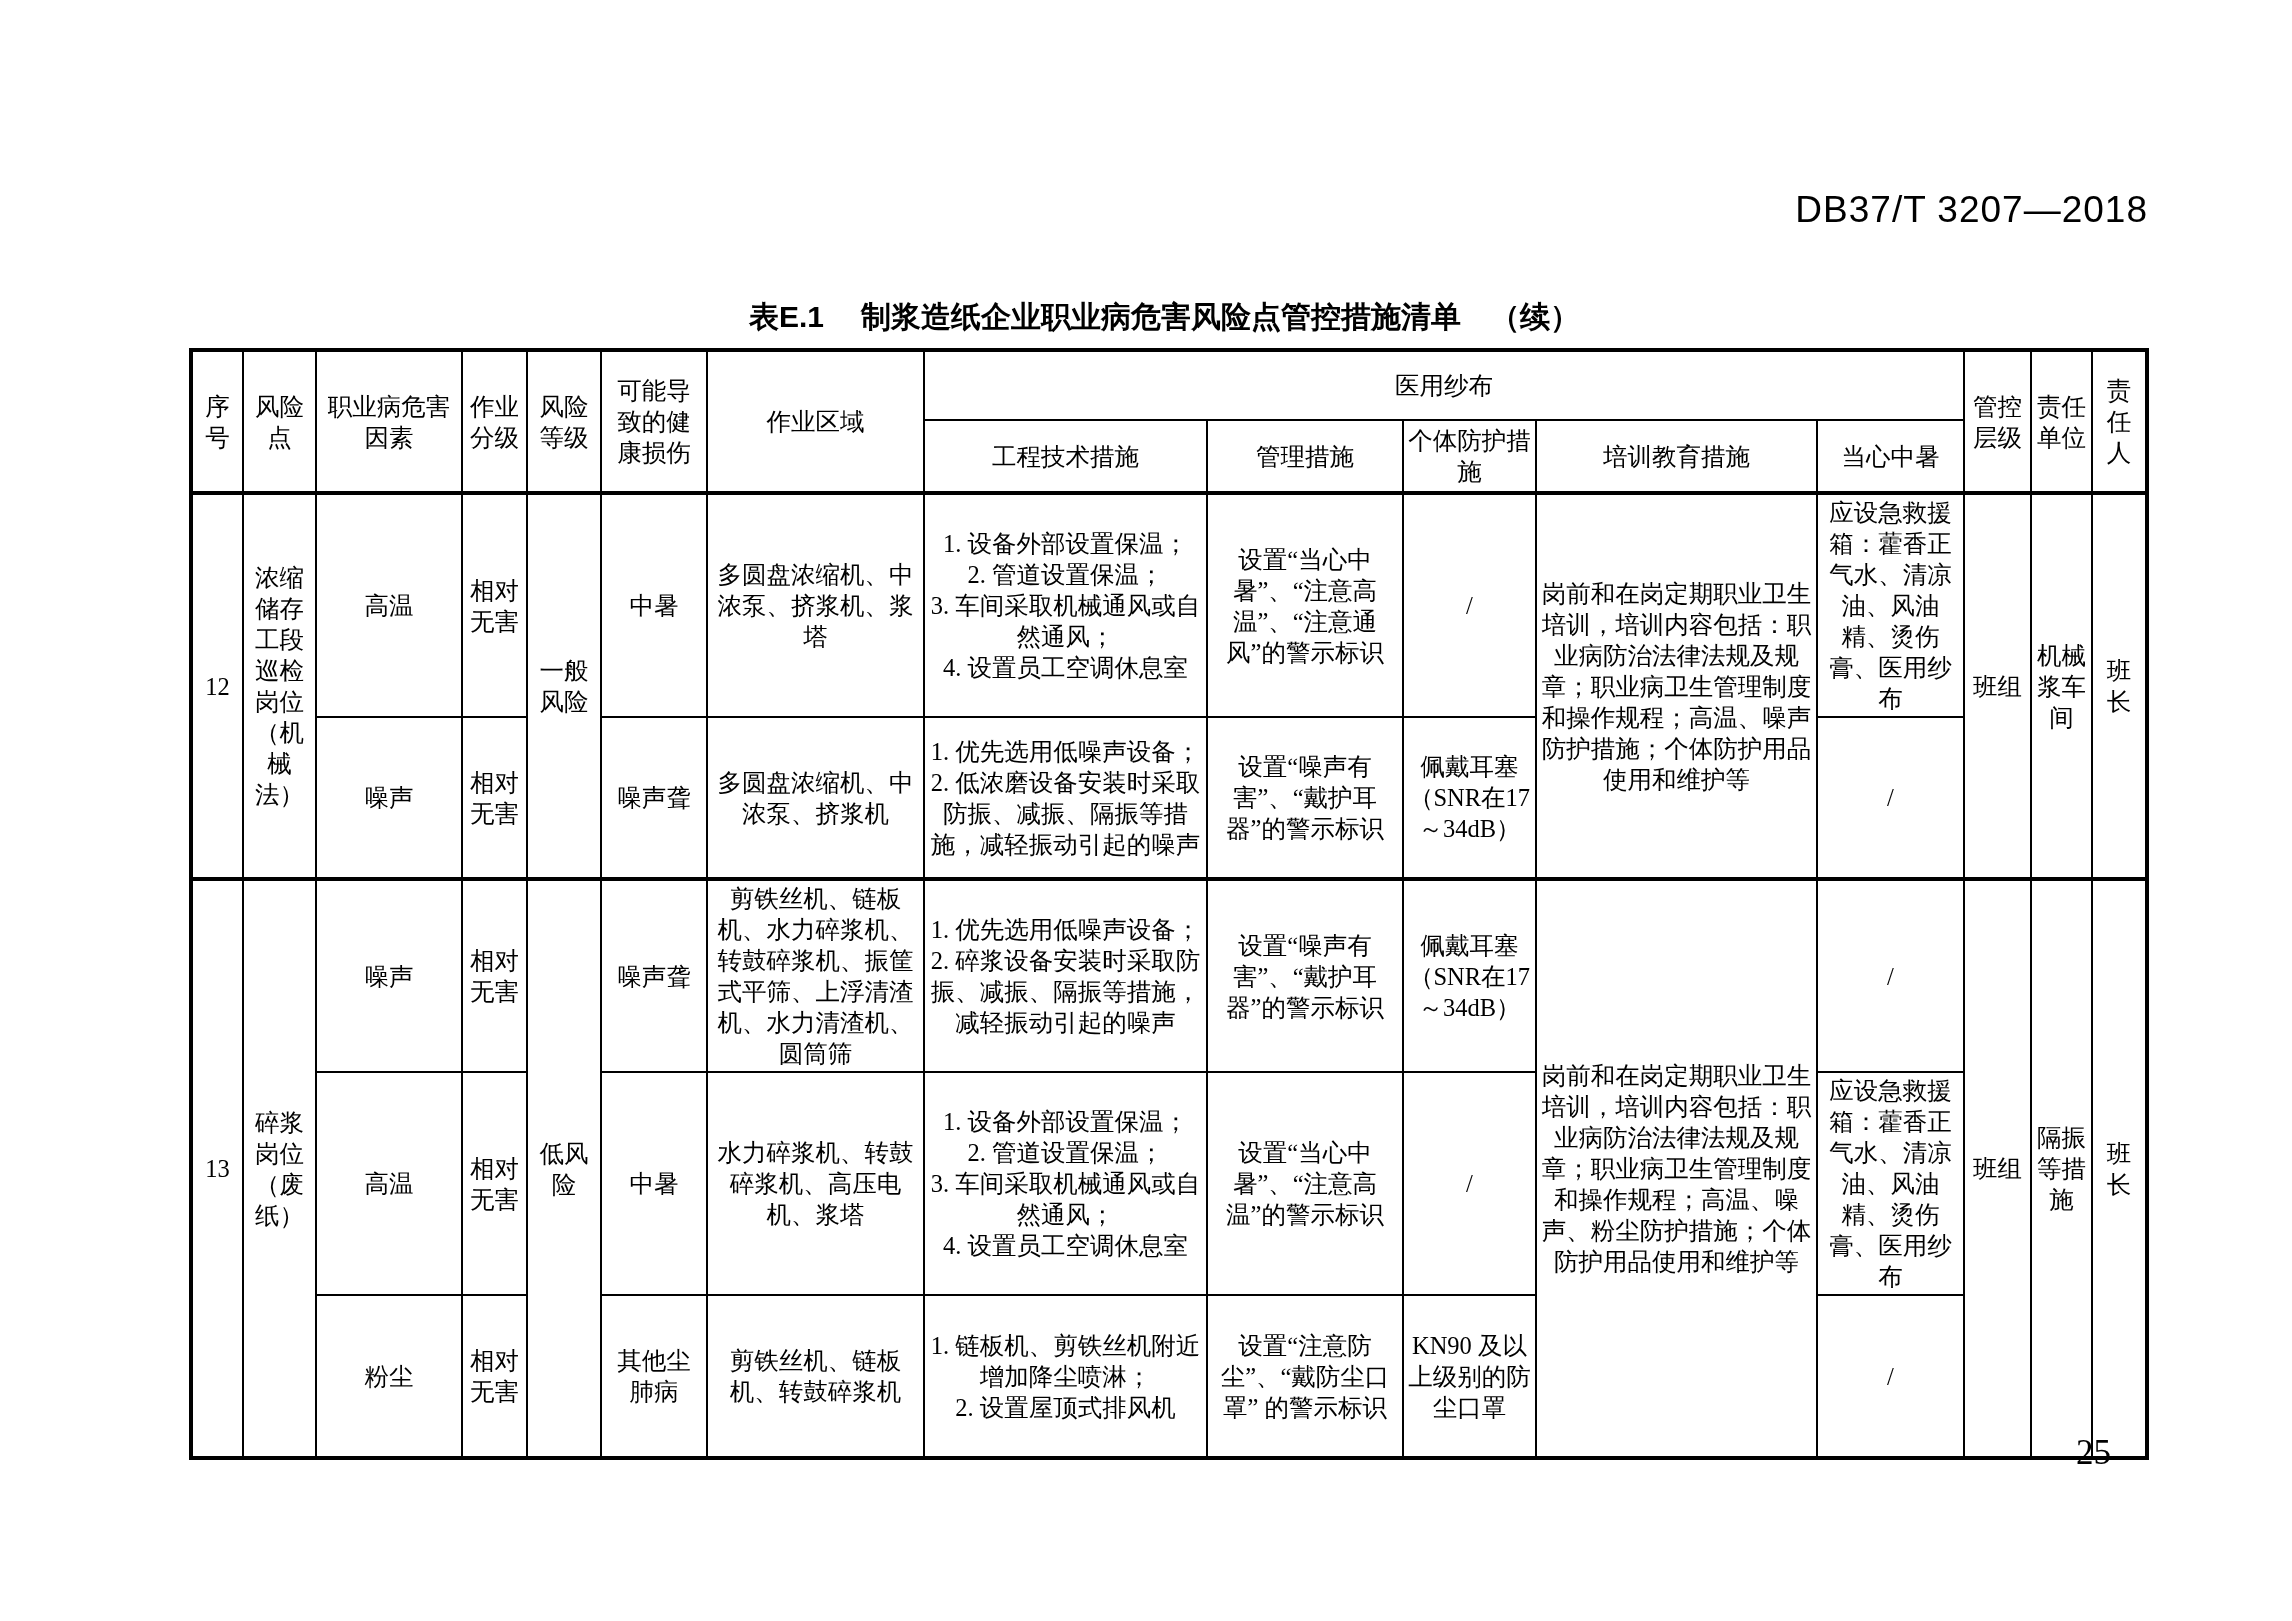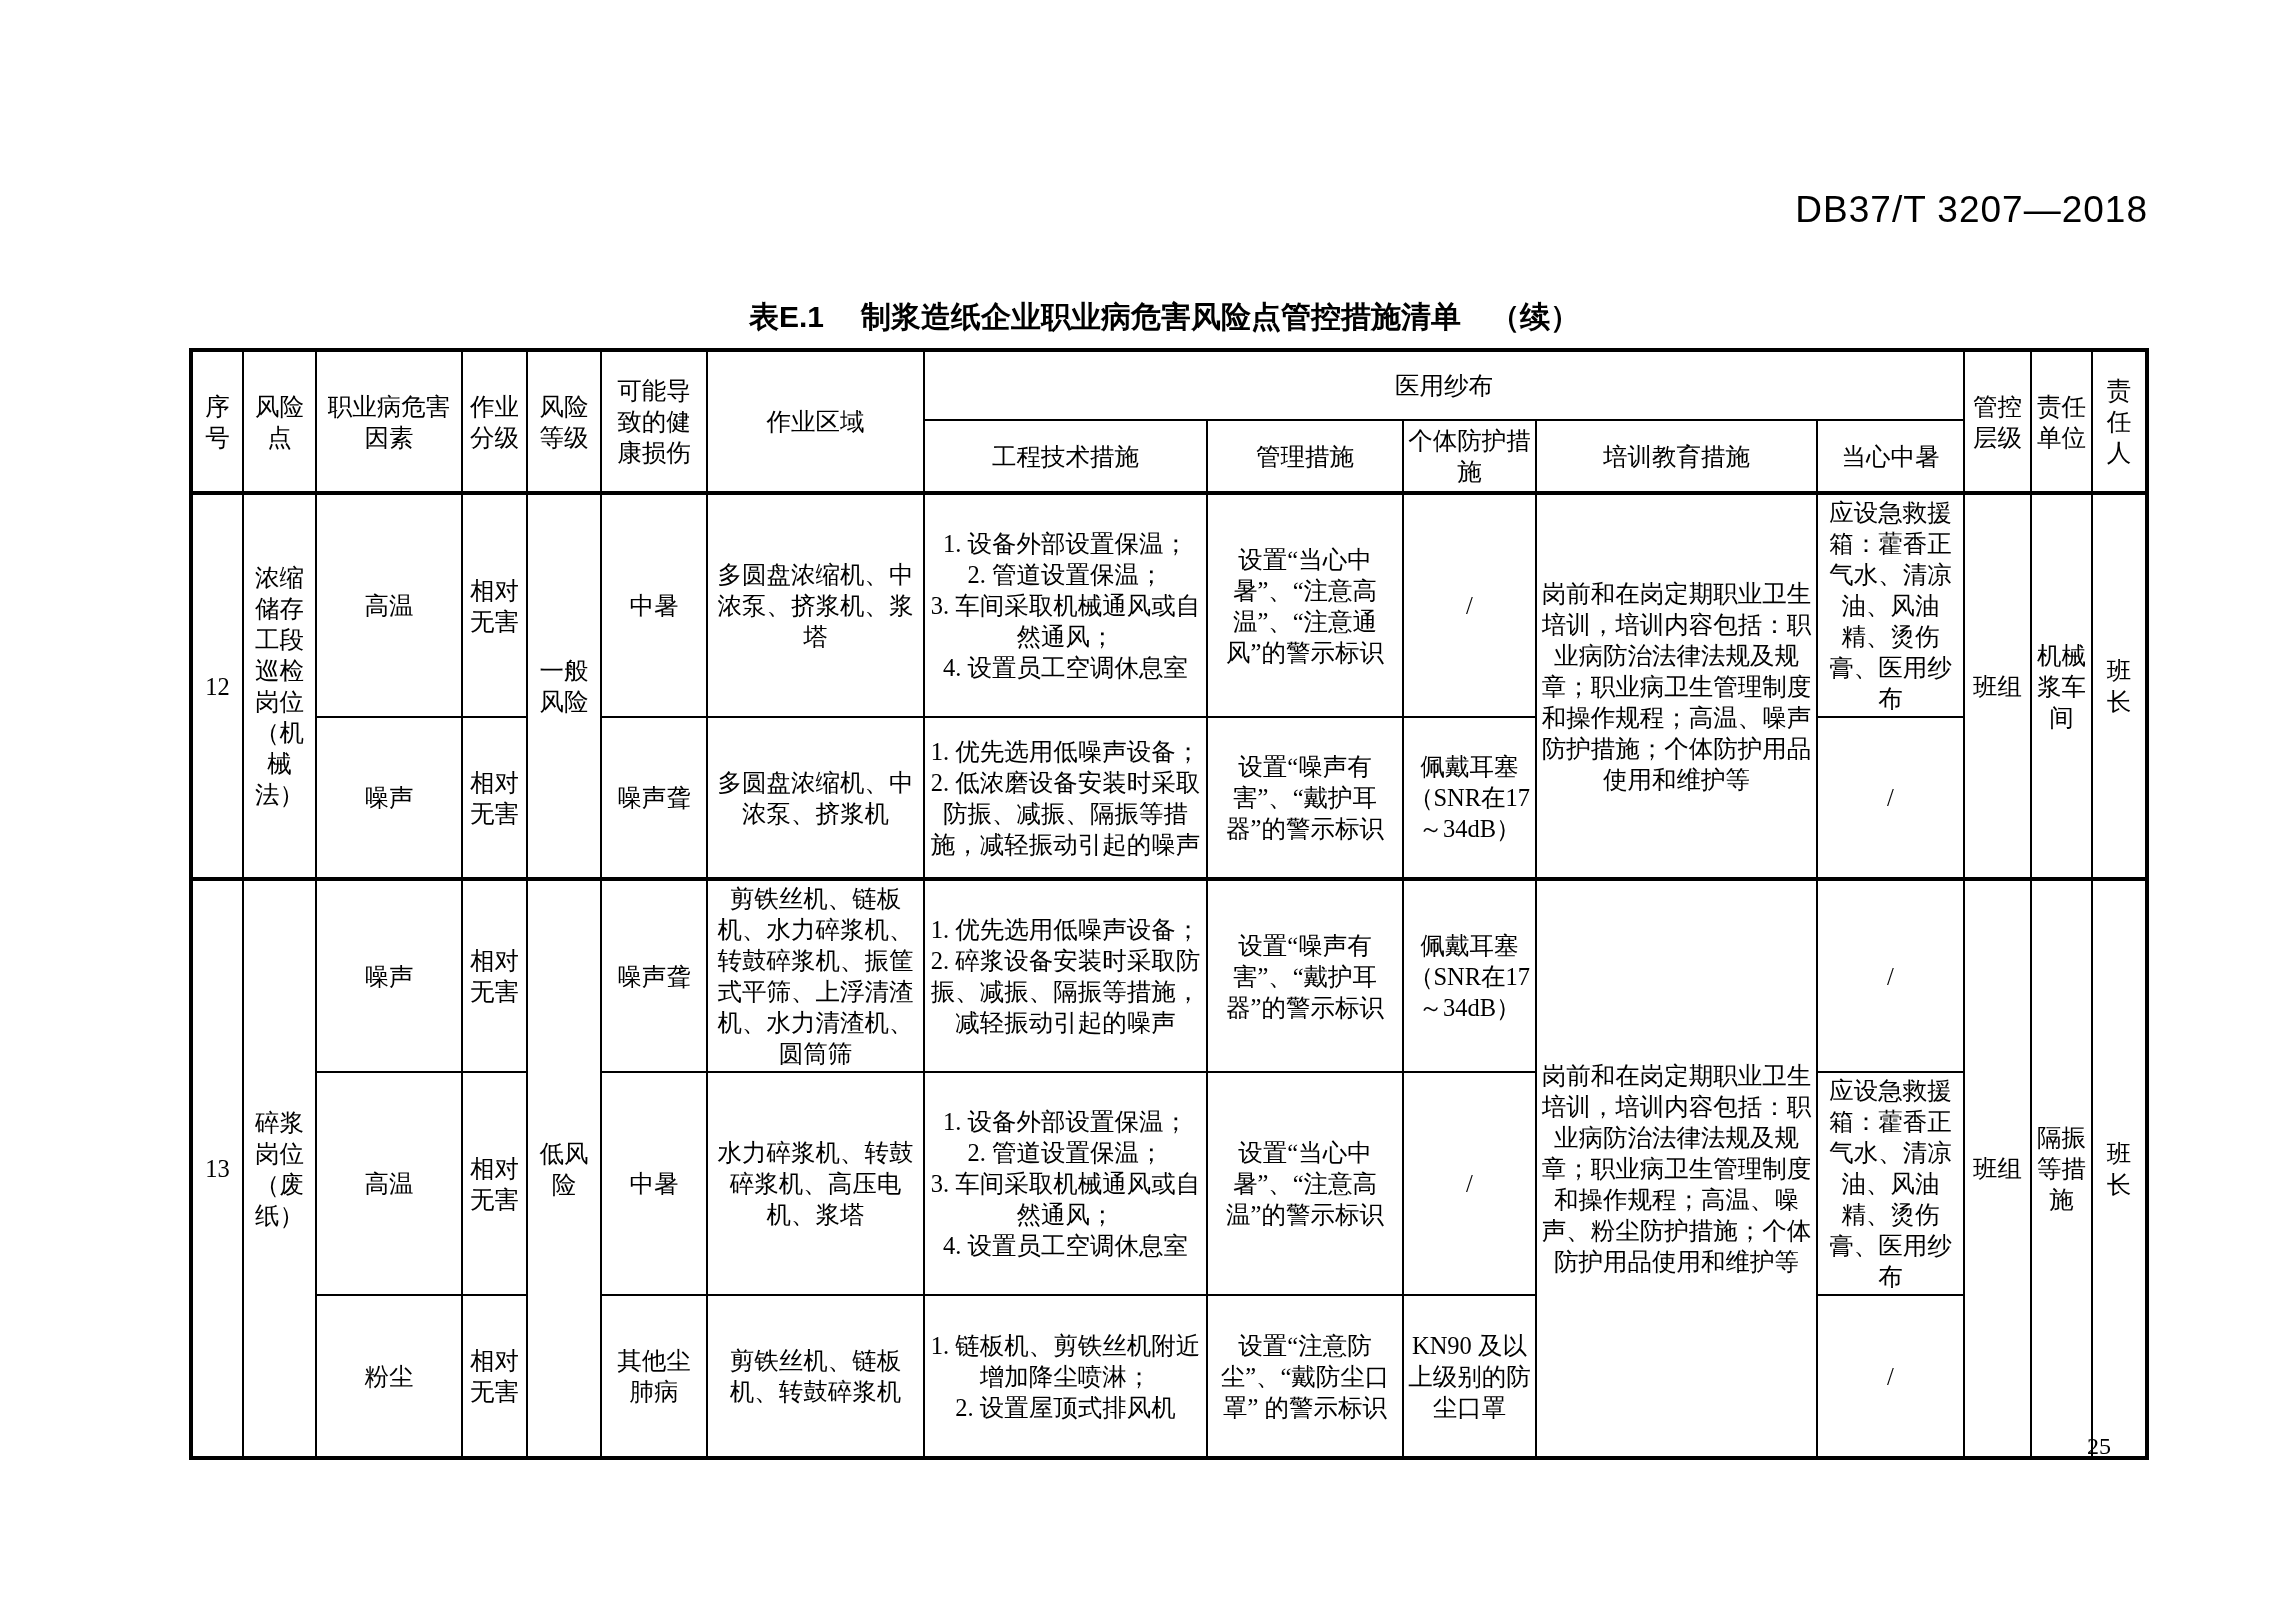--- a/index.html
+++ b/index.html
@@ -13,21 +13,21 @@
     font-size:37px;letter-spacing:1px;white-space:nowrap;
   }
   .table-title{
     position:absolute;top:299px;left:187px;width:1955px;
     text-align:center;font-size:30px;font-weight:bold;line-height:35px;
     font-family:"Liberation Sans","DejaVu Sans",sans-serif;white-space:nowrap;
   }
   .table-title .gap{display:inline-block;width:37px;}
   .table-title .gap2{display:inline-block;width:29px;}
   .page-number{
-    position:absolute;top:1433px;right:182px;font-size:24px;text-align:right;
+    position:absolute;top:1433px;right:182px;font-size:35px;text-align:right;
   }
   table.grid{
     position:absolute;left:189px;top:348px;width:1955px;
     border-collapse:collapse;table-layout:fixed;
     border:4.9px solid #000;
     font-size:24.5px;line-height:31px;
   }
   table.grid td, table.grid th{
     border:2.9px solid #000;
     vertical-align:middle;text-align:center;

